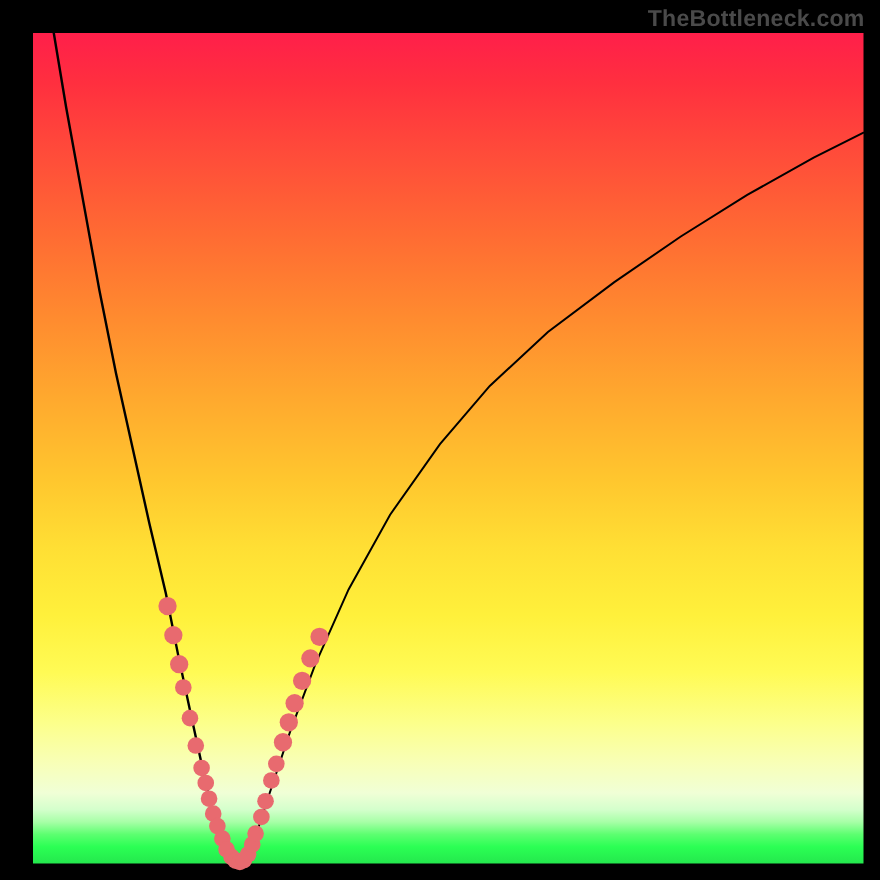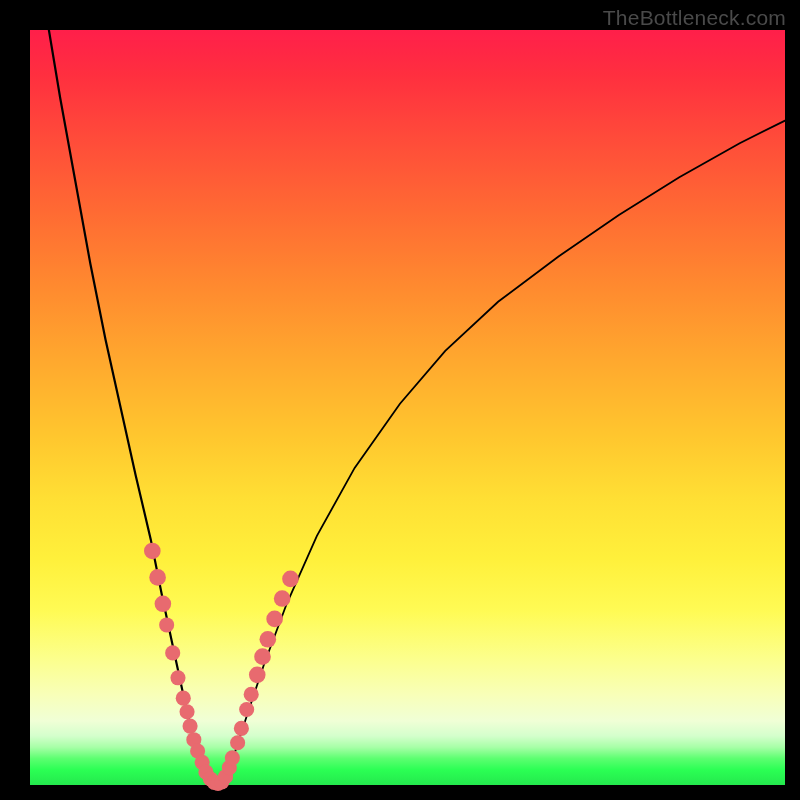--- a/index.html
+++ b/index.html
@@ -66,21 +66,21 @@
   .dot {
     fill: #e86a6f;
     stroke: none;
   }
   .watermark {
     position: absolute;
     top: 6px;
     right: 14px;
     color: #4a4a4a;
     font-size: 21px;
-    font-weight: 400;
+    font-weight: 700;
     letter-spacing: 0.2px;
     user-select: none;
   }
 </style>
 </head>
 <body>
 
 <div class="frame">
 
   <div class="plot-area">

